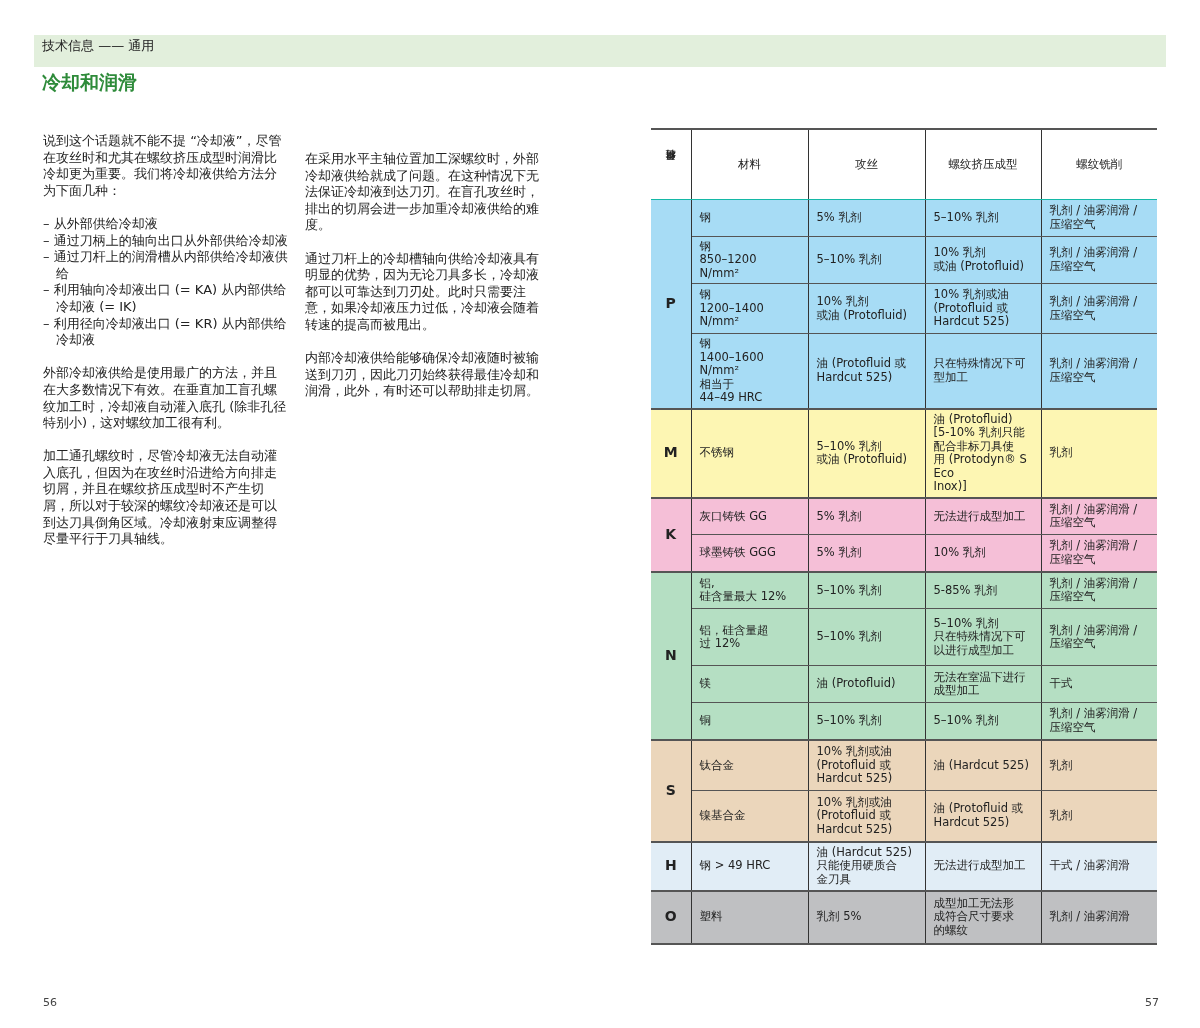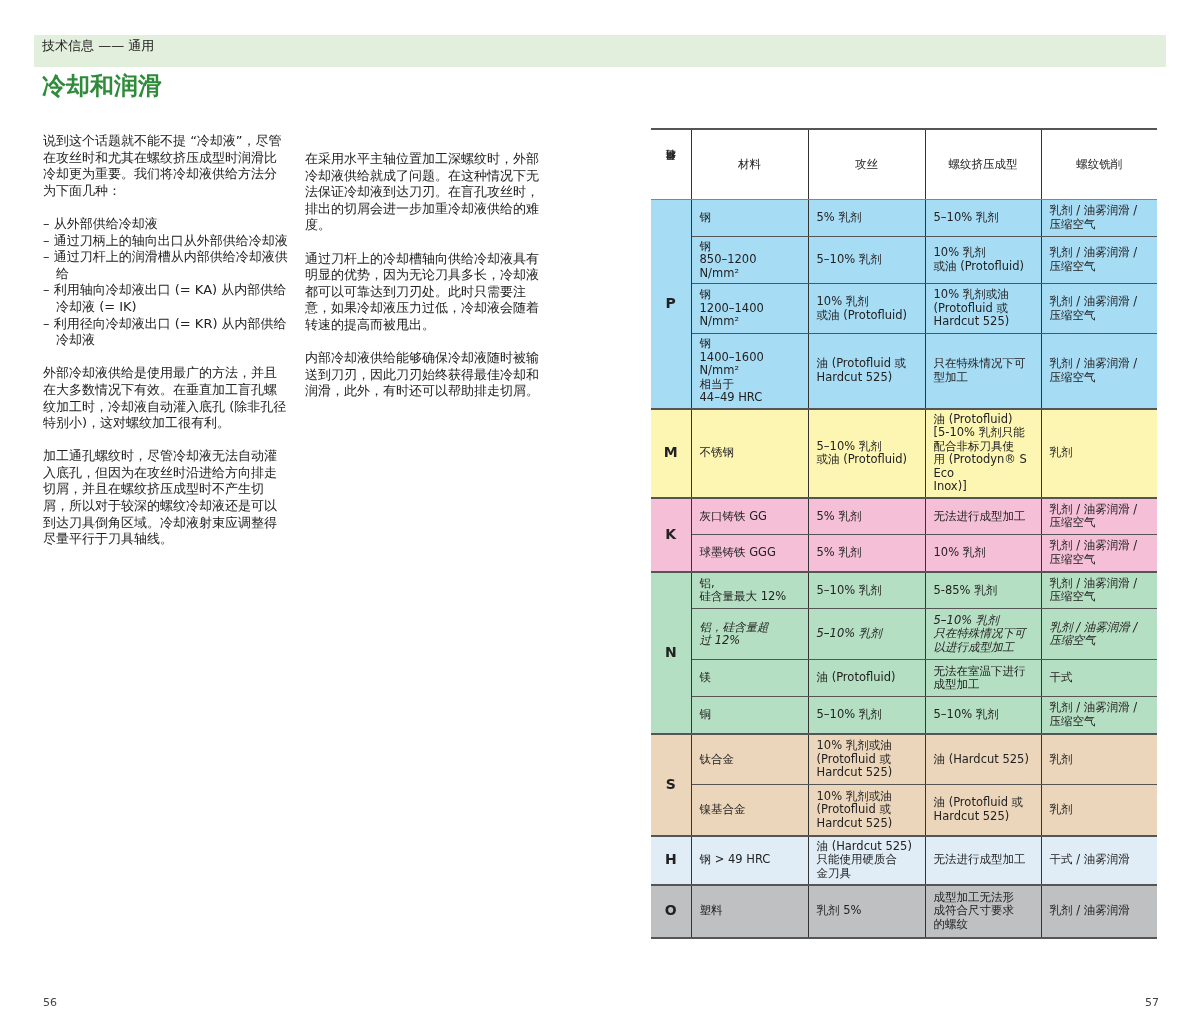--- a/index.html
+++ b/index.html
@@ -4,21 +4,21 @@
 <style>
   * { box-sizing: border-box; margin: 0; padding: 0; }
   html, body { width: 1200px; height: 1028px; background: #ffffff; overflow: hidden; }
   body { position: relative; font-family: "DejaVu Sans", "Liberation Sans", sans-serif; color: #222; }
 
   .header-band {
     position: absolute; left: 34px; top: 35px; width: 1132px; height: 32px;
     background: #e2efdc; font-size: 13px; line-height: 22px; padding-left: 8px; color: #222;
   }
   .page-title {
-    position: absolute; left: 42px; top: 70px; font-size: 24px; font-weight: bold; color: #2e8b3a;
+    position: absolute; left: 42px; top: 70px; font-size: 19px; font-weight: bold; color: #2e8b3a;
   }
 
   .col {
     position: absolute; font-size: 13px; line-height: 16.6px; color: #222;
   }
   .col p { margin-bottom: 16.6px; }
   .col ul { list-style: none; margin-bottom: 16.6px; }
   .col li { padding-left: 13px; text-indent: -13px; }
   .col1 { left: 43px; top: 133px; width: 245px; }
   .col2 { left: 305px; top: 151px; width: 245px; }
@@ -226,21 +226,21 @@
           <span class="cell-line">5–10% 乳剂</span>
         </td>
         <td>
           <span class="cell-line">5-85% 乳剂</span>
         </td>
         <td>
           <span class="cell-line">乳剂 / 油雾润滑 /</span>
           <span class="cell-line">压缩空气</span>
         </td>
       </tr>
-      <tr class="g-N" style="height: 51px; font-style: italic;">
+      <tr class="g-N" style="height: 57px;">
         <td>
           <span class="cell-line">铝，硅含量超</span>
           <span class="cell-line">过 12%</span>
         </td>
         <td>
           <span class="cell-line">5–10% 乳剂</span>
         </td>
         <td>
           <span class="cell-line">5–10% 乳剂</span>
           <span class="cell-line">只在特殊情况下可</span>

